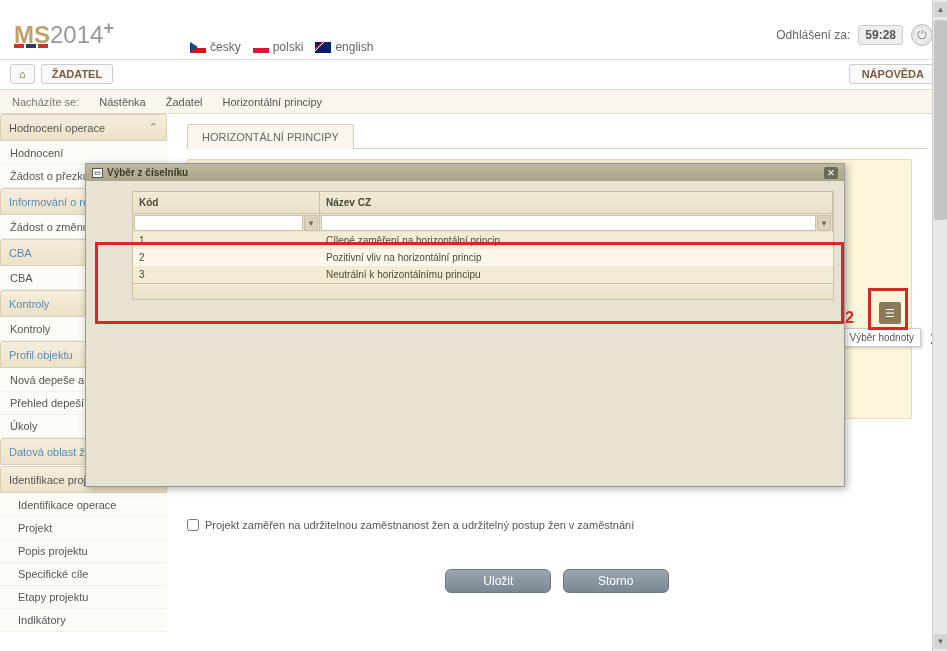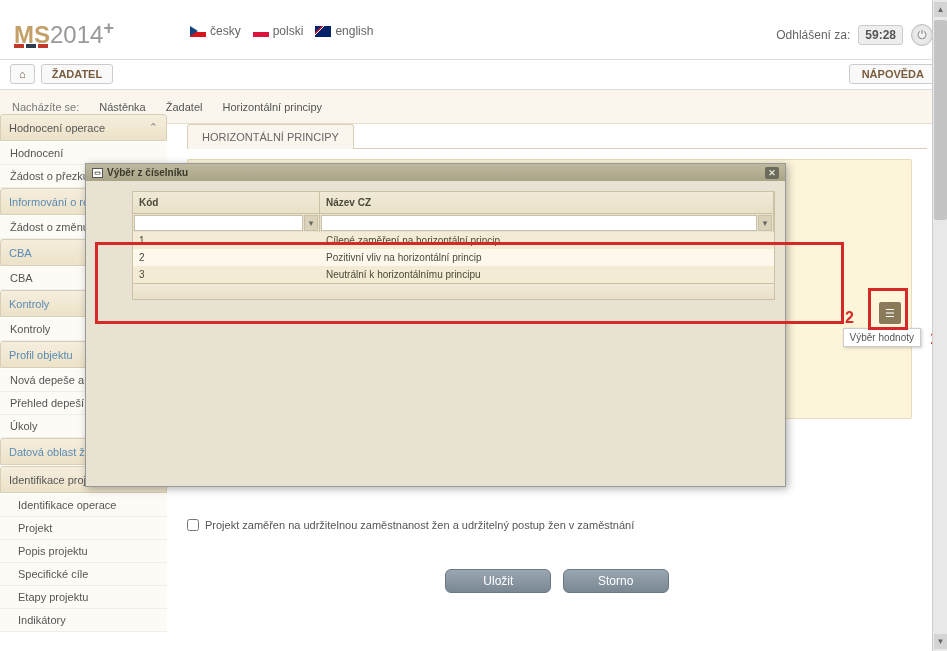--- a/index.html
+++ b/index.html
@@ -8,41 +8,41 @@
 
 .header { height: 60px; background: #fff; border-bottom: 1px solid #ddd; position: relative; }
 .logo { position: absolute; left: 14px; top: 18px; font-size: 24px; font-weight: bold; }
 .logo-ms { color: #c4a068; }
 .logo-year { color: #999; font-weight: normal; }
 .logo-plus { color: #999; font-size: 18px; vertical-align: super; }
 .logo-bars { position: absolute; left: 14px; top: 44px; display: flex; gap: 2px; }
 .logo-bar { width: 10px; height: 4px; }
 .bar-r { background: #c0392b; }
 .bar-b { background: #2c3e50; }
-.langs { position: absolute; left: 190px; top: 24px; display: flex; gap: 12px; align-items: center; }
+.langs { position: absolute; left: 190px; top: 40px; display: flex; gap: 12px; align-items: center; }
 .lang { display: flex; gap: 4px; align-items: center; color: #666; cursor: pointer; }
 .flag { width: 16px; height: 11px; display: inline-block; }
 .flag-cz { background: linear-gradient(to bottom, #fff 50%, #d7141a 50%); position: relative; }
 .flag-cz::before { content:""; position:absolute; left:0; top:0; border-top:5.5px solid transparent; border-bottom:5.5px solid transparent; border-left:8px solid #11457e; }
 .flag-pl { background: linear-gradient(to bottom, #fff 50%, #dc143c 50%); }
 .flag-uk { background: linear-gradient(135deg,#012169 25%,#c8102e 25%,#c8102e 30%,#fff 30%,#fff 35%,#012169 35%); }
 .logout-area { position: absolute; right: 14px; top: 24px; display: flex; align-items: center; gap: 8px; color: #666; }
 .logout-time { background: #eee; border:1px solid #ccc; border-radius:3px; padding: 2px 6px; font-weight: bold; color:#555; }
 .power-btn { width: 22px; height: 22px; border-radius: 50%; background: radial-gradient(circle,#f5f5f5,#ddd); border:1px solid #bbb; display:flex; align-items:center; justify-content:center; color:#888; font-size:12px; cursor:pointer; }
 
 
 .navbar { height: 30px; background: #fff; border-bottom: 1px solid #ddd; position: relative; }
 .nav-left { position: absolute; left: 10px; top: 4px; display: flex; gap: 6px; }
 .nav-btn { border: 1px solid #ccc; background: #f9f9f9; padding: 3px 10px; border-radius: 3px; color: #7a5c3e; font-weight: bold; font-size: 11px; cursor: pointer; }
 .nav-home { padding: 3px 8px; }
 .nav-right { position: absolute; right: 10px; top: 4px; }
 .help-btn { border: 1px solid #ccc; background: #f9f9f9; padding: 3px 12px; border-radius: 3px; color: #7a5c3e; font-weight: bold; font-size: 11px; cursor: pointer; }
 
 
-.breadcrumb { height: 34px; background: #faf6ee; border-bottom: 1px solid #e6dcc8; padding: 4px 12px; font-size: 11px; color: #777; display: flex; gap: 20px; align-items: center; }
+.breadcrumb { height: 24px; background: #faf6ee; border-bottom: 1px solid #e6dcc8; padding: 4px 12px; font-size: 11px; color: #777; display: flex; gap: 20px; align-items: center; }
 .breadcrumb span.link { color: #555; cursor: pointer; }
 
 
 .main { display: flex; position: absolute; top: 114px; left: 0; right: 0; bottom: 0; }
 .sidebar { width: 167px; background: #fff; overflow: hidden; }
 .content { flex: 1; padding: 10px 20px 0 20px; position: relative; }
 
 
 .side-header { background: linear-gradient(#f5eedd,#ece2c8); border: 1px solid #d9cfb5; padding: 6px 8px; font-size: 11px; color: #555; display: flex; justify-content: space-between; align-items: center; cursor: pointer; border-radius: 3px 3px 0 0; margin-bottom: 1px; }
 .side-header .chev { color: #888; }
@@ -59,21 +59,21 @@
 .red-label-1 { position: absolute; right: -28px; top: 170px; color: #d72828; font-size: 16px; font-weight: bold; }
 .red-label-2 { position: absolute; left: 658px; top: 160px; color: #d72828; font-size: 16px; font-weight: bold; z-index: 200; }
 
 .checkbox-row { margin-top: 100px; display: flex; align-items: center; gap: 6px; font-size: 11px; color: #555; }
 .checkbox-row input { width: 12px; height: 12px; }
 
 .buttons-row { margin-top: 38px; text-align: center; }
 .action-btn { display: inline-block; width: 106px; padding: 4px 0; background: linear-gradient(#9aa6b0,#7a8894); color: #fff; font-size: 12px; margin: 0 4px; border: 1px solid #6a7884; border-radius: 6px; cursor: pointer; text-align:center;}
 
 
-.modal { position: absolute; left: 85px; top: 163px; width: 701px; height: 324px; background: #e8e2d2; border: 1px solid #999; box-shadow: 2px 2px 8px rgba(0,0,0,0.3); z-index: 100; }
+.modal { position: absolute; left: 85px; top: 163px; width: 760px; height: 324px; background: #e8e2d2; border: 1px solid #999; box-shadow: 2px 2px 8px rgba(0,0,0,0.3); z-index: 100; }
 .modal-title { height: 17px; background: linear-gradient(#bfb99f,#a9a388); color: #3a3a2a; font-size: 10px; font-weight: bold; padding: 2px 6px; display: flex; align-items: center; justify-content: space-between; }
 .modal-title-left { display: flex; gap: 4px; align-items: center; }
 .modal-close { width: 14px; height: 12px; background: #6b6b5b; color: #e8e2d2; font-size: 9px; display: flex; align-items: center; justify-content: center; border-radius: 2px; cursor: pointer; }
 .modal-icon { width: 11px; height: 10px; background: #fff; border: 1px solid #555; font-size: 7px; display: flex; align-items: center; justify-content: center; }
 
 .modal-body { padding: 10px; margin-left: 36px; }
 .grid { background: #fff; }
 .grid-header { display: flex; background: linear-gradient(#f0ead7,#e8e0c8); border: 1px solid #cbc2a4; }
 .grid-header .col { padding: 5px 6px; font-size: 10px; font-weight: bold; color: #4a4a3a; border-right: 1px solid #cbc2a4; }
 .grid-filter { display: flex; background: #e8e2d0; border-left: 1px solid #cbc2a4; border-right: 1px solid #cbc2a4; }

